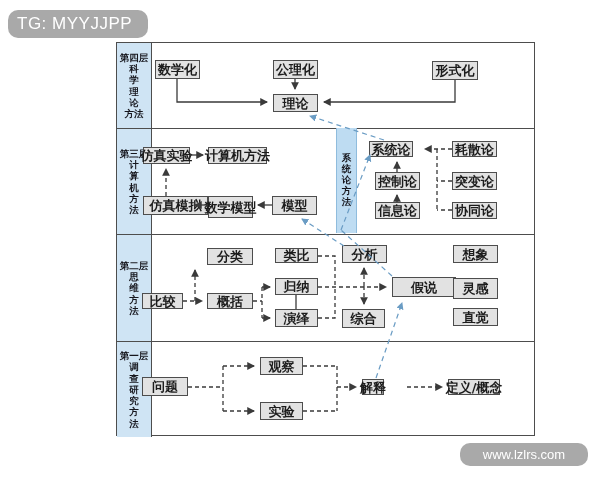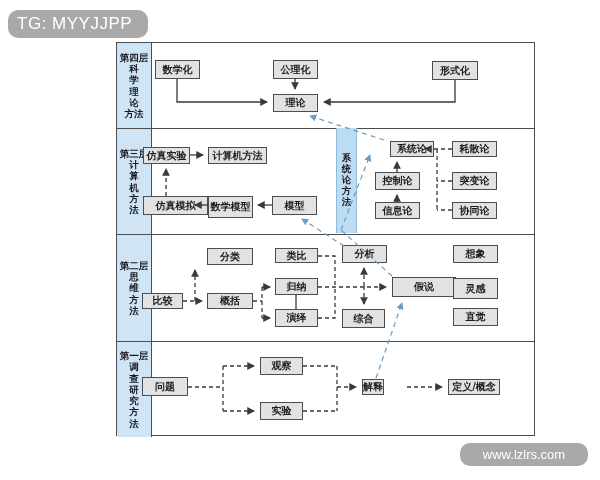--- a/index.html
+++ b/index.html
@@ -26,21 +26,21 @@
          border:1.5px solid var(--node-border);background:#ffffff;margin-left:24px;}
   .row{position:absolute;left:0;width:100%;}
   .row + .row{border-top:1.5px solid var(--node-border);}
   .layer-label{position:absolute;left:0;top:0;bottom:0;width:35px;
                background:var(--layer-label-bg);border-right:1.5px solid var(--node-border);
                display:flex;align-items:center;justify-content:center;text-align:center;
                font-size:9.5px;font-weight:700;color:#16161d;line-height:1.18;white-space:pre-line;}
 
   .node{position:absolute;background:var(--node-bg);border:1.4px solid var(--node-border);
         display:flex;align-items:center;justify-content:center;
-        font-size:10px;font-weight:700;color:#1c1c1c;line-height:1;z-index:2;white-space:nowrap;}
+        font-size:13px;font-weight:700;color:#1c1c1c;line-height:1;z-index:2;white-space:nowrap;}
 
   .band{position:absolute;left:336px;top:128px;width:21px;height:105px;
         background:var(--band-bg);border-left:1px solid var(--band-border);
         border-right:1px solid var(--band-border);z-index:1;
         display:flex;align-items:center;justify-content:center;text-align:center;
         font-size:9.5px;font-weight:700;color:#16161d;line-height:1.15;white-space:pre-line;}
 
   svg.links{position:absolute;left:0;top:0;width:600px;height:480px;z-index:3;pointer-events:none;}
   .ln{stroke:var(--line-color);stroke-width:1.3;fill:none;}
   .lnd{stroke:var(--line-color);stroke-width:1.3;fill:none;stroke-dasharray:4 3;}
@@ -97,21 +97,21 @@
   <div class="node" style="left:155px;top:60px;width:45px;height:19px">数学化</div>
   <div class="node" style="left:273px;top:60px;width:45px;height:19px">公理化</div>
   <div class="node" style="left:432px;top:61px;width:46px;height:19px">形式化</div>
   <div class="node" style="left:273px;top:94px;width:45px;height:18px">理论</div>
 
   <div class="node" style="left:143px;top:147px;width:47px;height:17px">仿真实验</div>
   <div class="node" style="left:208px;top:147px;width:59px;height:17px">计算机方法</div>
   <div class="node" style="left:143px;top:196px;width:65px;height:19px">仿真模拟</div>
   <div class="node" style="left:208px;top:196px;width:45px;height:22px">数学模型</div>
   <div class="node" style="left:272px;top:196px;width:45px;height:19px">模型</div>
-  <div class="node" style="left:390px;top:141px;width:44px;height:16px">系统论</div>
+  <div class="node" style="left:369px;top:141px;width:44px;height:16px">系统论</div>
   <div class="node" style="left:375px;top:172px;width:45px;height:18px">控制论</div>
   <div class="node" style="left:375px;top:202px;width:45px;height:17px">信息论</div>
   <div class="node" style="left:452px;top:141px;width:45px;height:16px">耗散论</div>
   <div class="node" style="left:452px;top:172px;width:45px;height:18px">突变论</div>
   <div class="node" style="left:452px;top:202px;width:45px;height:17px">协同论</div>
 
   <div class="node" style="left:142px;top:293px;width:41px;height:16px">比较</div>
   <div class="node" style="left:207px;top:248px;width:46px;height:17px">分类</div>
   <div class="node" style="left:207px;top:293px;width:46px;height:16px">概括</div>
   <div class="node" style="left:275px;top:248px;width:43px;height:15px">类比</div>

